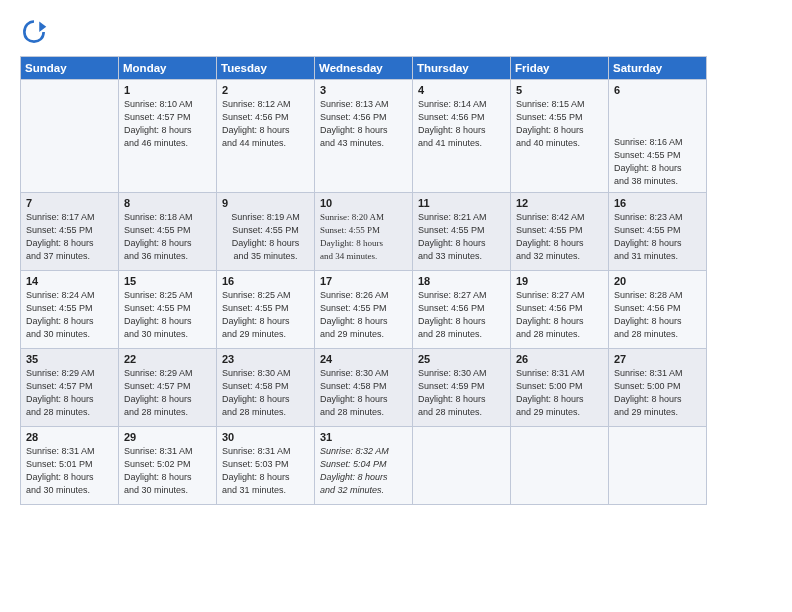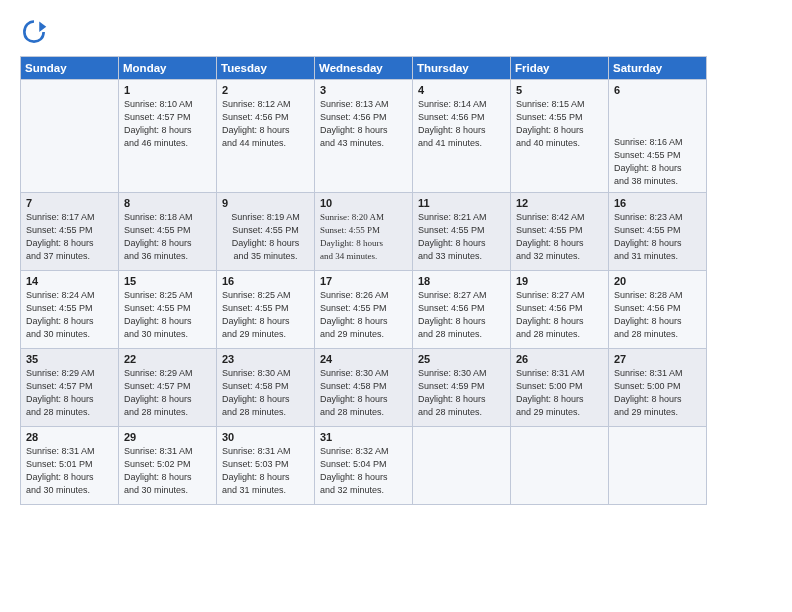--- a/index.html
+++ b/index.html
@@ -331,21 +331,21 @@
           </td>
           <td>
             <div class="day-number">30</div>
             <div class="day-info" style="white-space: pre-line;">Sunrise: 8:31 AM
 Sunset: 5:03 PM
 Daylight: 8 hours
 and 31 minutes.</div>
           </td>
           <td>
             <div class="day-number">31</div>
-            <div class="day-info" style="white-space: pre-line;">Sunrise: 8:32 AM
+            <div class="day-info" style="white-space: pre-line; font-style: italic;">Sunrise: 8:32 AM
 Sunset: 5:04 PM
 Daylight: 8 hours
 and 32 minutes.</div>
           </td>
           <td></td>
           <td></td>
           <td></td>
         </tr>
       </tbody>
   </table>

